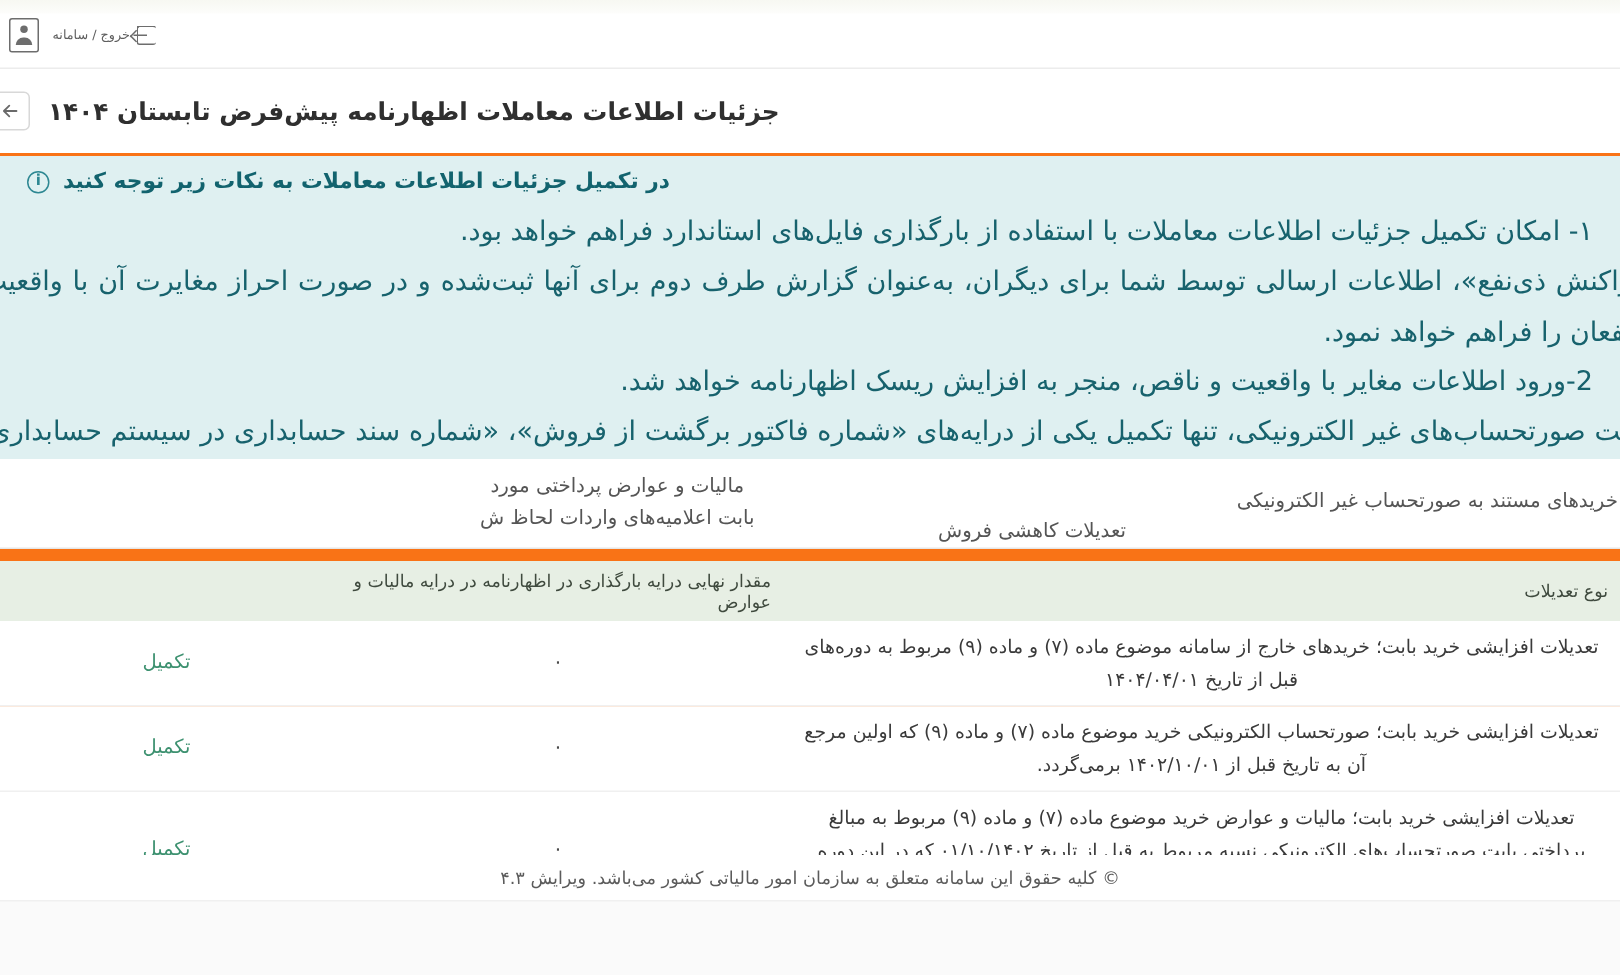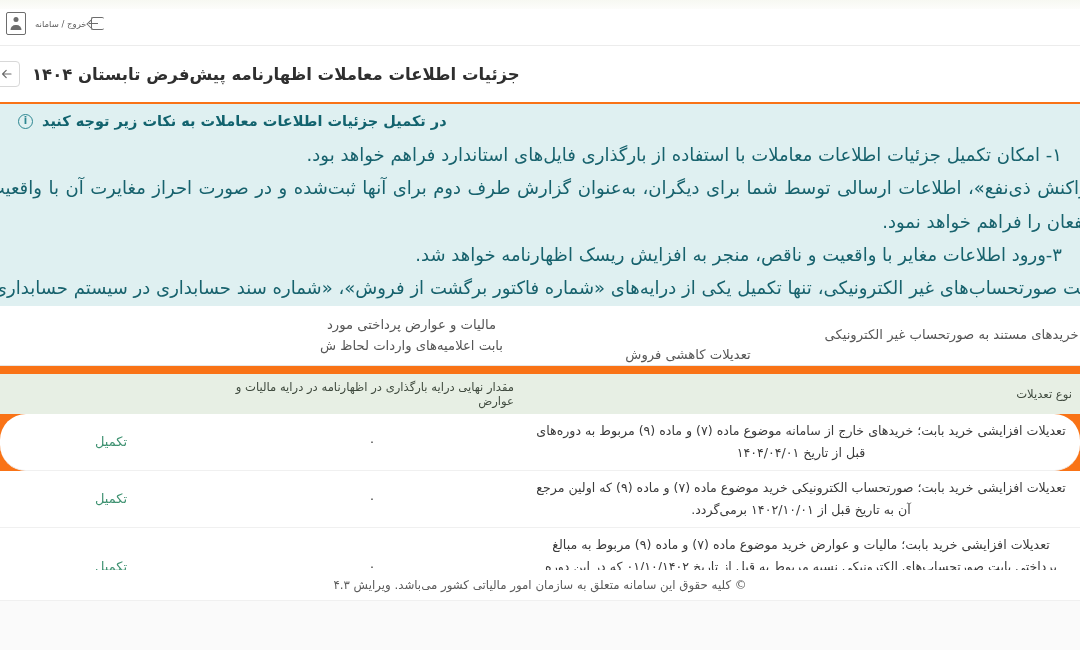--- a/index.html
+++ b/index.html
@@ -171,21 +171,21 @@
   }
   .th.c-type { width: 558px; }
   .th.c-val  { width: 300px; }
   .th.c-act  { width: 222px; }
 
   .trow {
     display: flex; flex-direction: row; align-items: center;
     border-bottom: 1px solid #f0f0f0;
     background: #fff; min-height: 46px;
   }
-  .trow.r0 { min-height: 46px; border-radius: 26px; }
+  .trow.r0 { min-height: 46px; }
   .trow.r1 { min-height: 47px; }
   .trow.r2 { min-height: 57px; }
   .td {
     font-size: 12.6px; color: #3a3a3a; padding: 6px 10px;
     line-height: 1.75; text-align: center;
   }
   .td.c-type { width: 558px; text-align: center; }
   .td.c-val  { width: 300px; font-size: 13px; color: #4a4a4a; }
   .td.c-act  { width: 222px; }
   .complete-link {
@@ -237,21 +237,21 @@
   </div>
 
   <div class="notice">
     <div class="notice-head">
       <span class="info-icon">i</span>
       <span>در تکمیل جزئیات اطلاعات معاملات به نکات زیر توجه کنید</span>
     </div>
     <ul class="notice-list">
       <li>۱- امکان تکمیل جزئیات اطلاعات معاملات با استفاده از بارگذاری فایل‌های استاندارد فراهم خواهد بود.</li>
       <li class="wrap2">۲-باتوجه به راه‌اندازی سامانه «واکنش ذی‌نفع»، اطلاعات ارسالی توسط شما برای دیگران، به‌عنوان گزارش طرف دوم برای آنها ثبت‌شده و در صورت احراز مغایرت آن با واقعیت، امکان واکنش قانونی توسط ذی‌نفعان را فراهم خواهد نمود.</li>
-      <li>۳-ورود اطلاعات مغایر با واقعیت و ناقص، منجر به افزایش ریسک اظهارنامه خواهد شد.</li>
+      <li>2-ورود اطلاعات مغایر با واقعیت و ناقص، منجر به افزایش ریسک اظهارنامه خواهد شد.</li>
       <li class="wrap4">۴-در تعدیلات کاهشی فروش بابت صورتحساب‌های غیر الکترونیکی، تنها تکمیل یکی از درایه‌های «شماره فاکتور برگشت از فروش»، «شماره سند حسابداری در سیستم حسابداری» یا «شماره اقتصادی خریدار» الزامی است.</li>
     </ul>
   </div>
 
   <div class="tabs">
     <div class="tab t3">
       <span class="tab-multiline">خریدهای مستند به صورتحساب غیر الکترونیکی</span>
     </div>
     <div class="tab t2">
       <span class="tab-multiline">تعدیلات کاهشی فروش</span>

